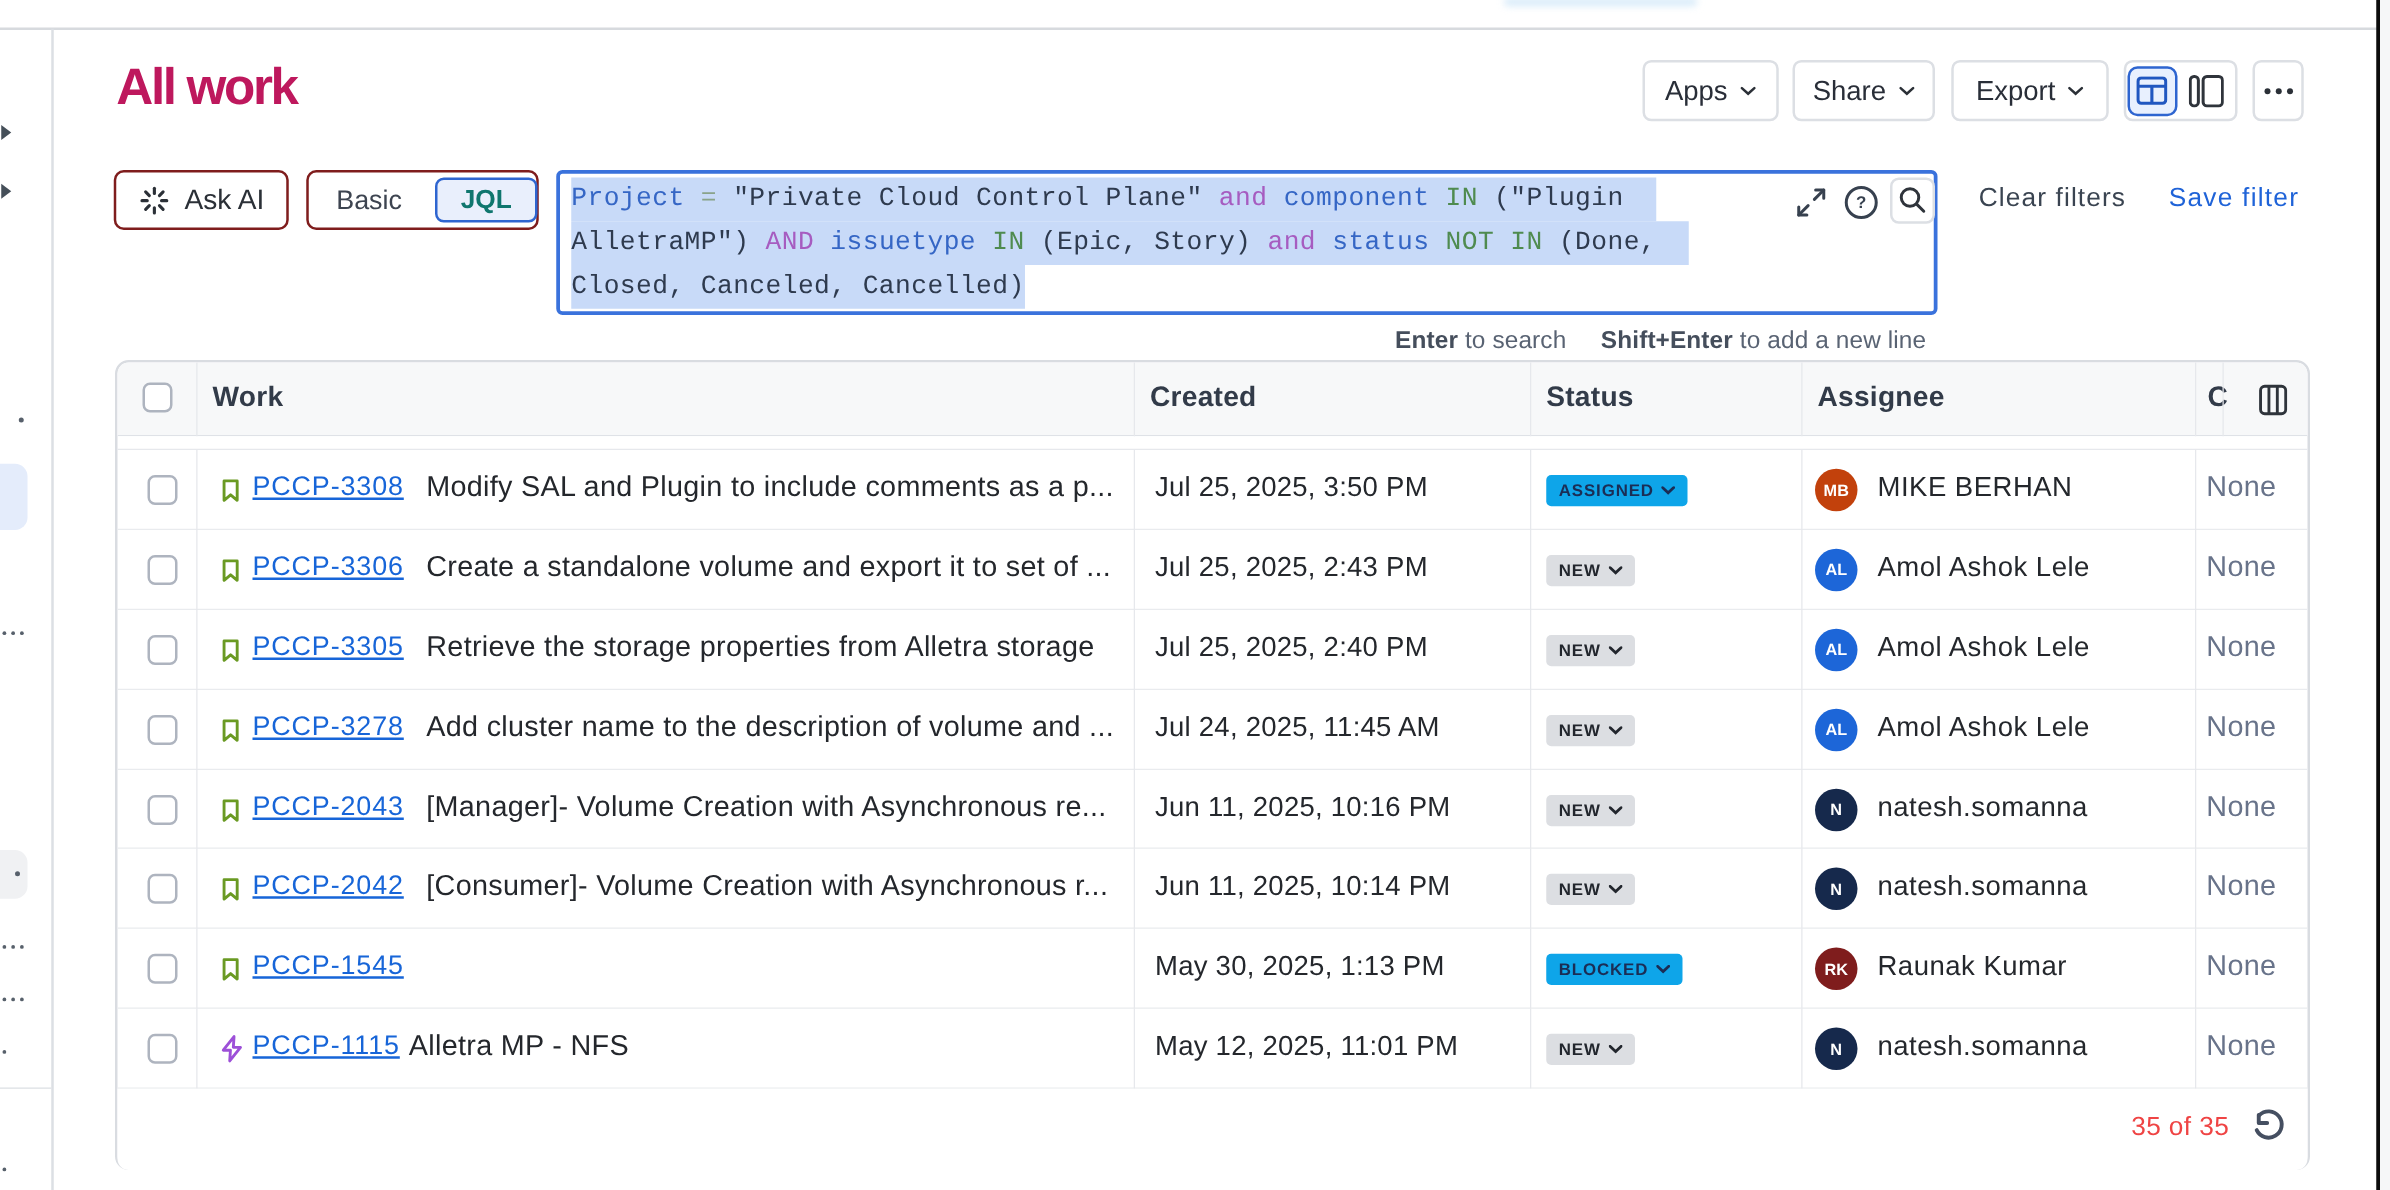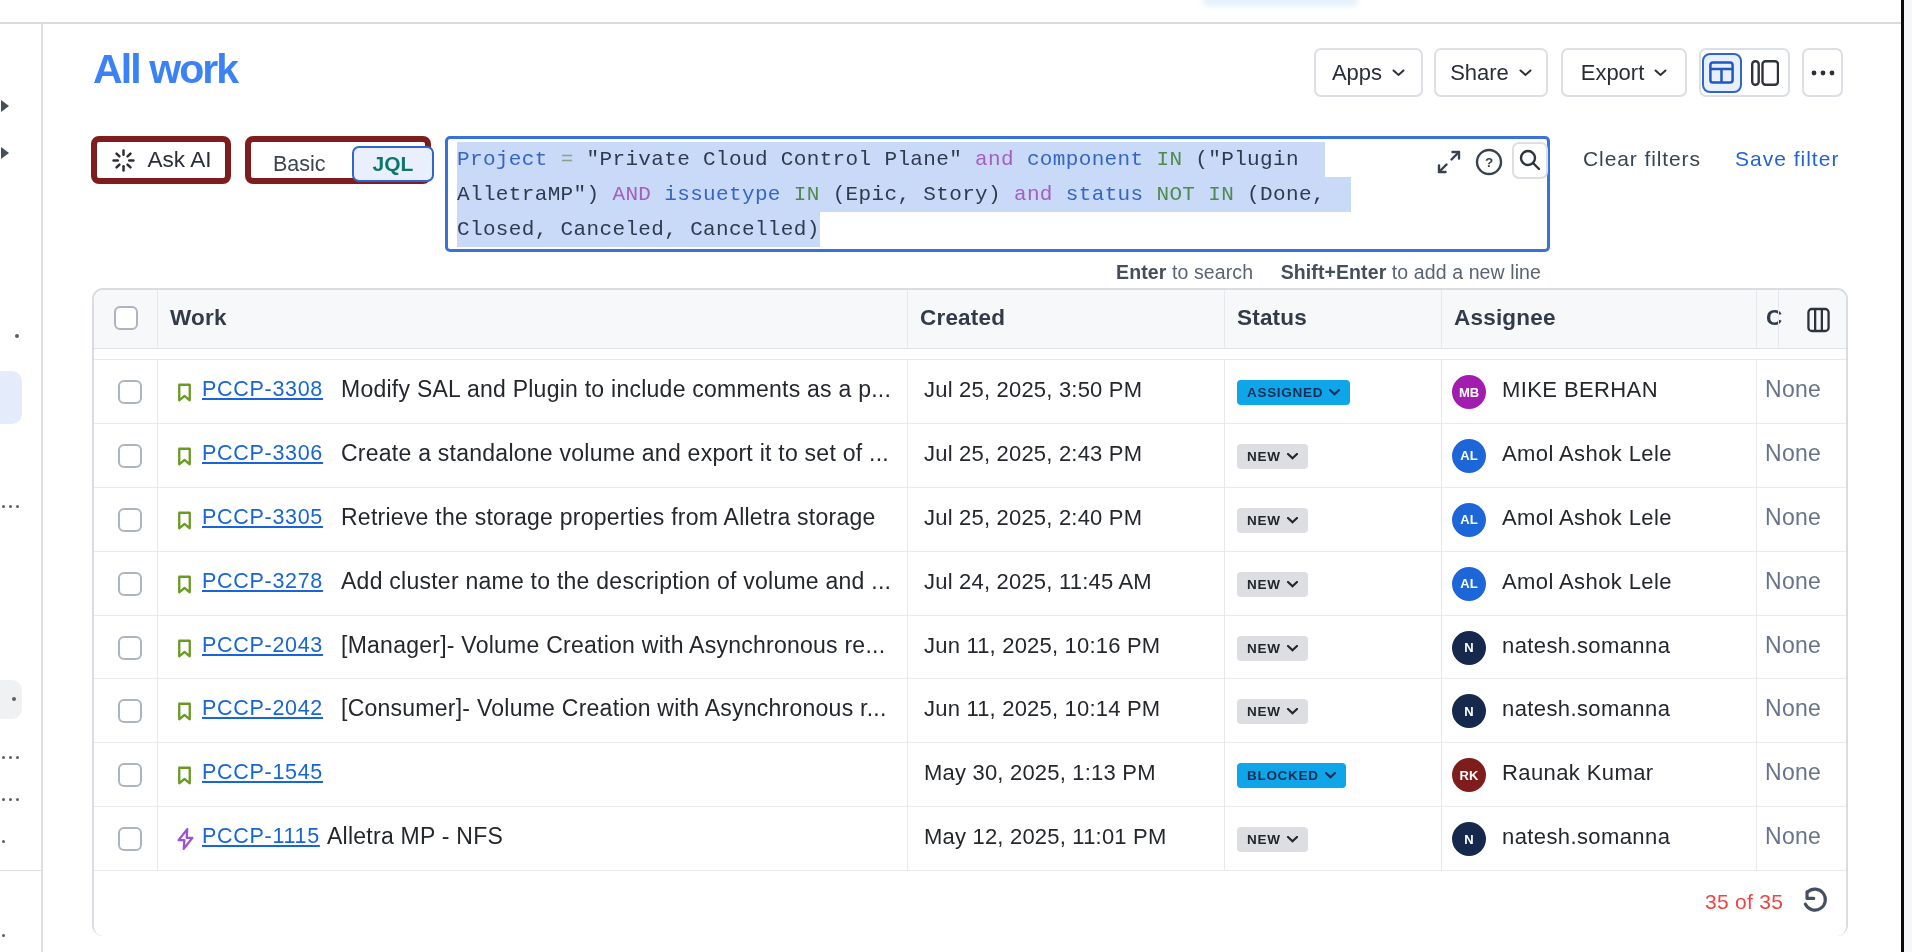--- a/index.html
+++ b/index.html
@@ -12,27 +12,27 @@
   #rightline { left:1901px; top:0; width:3px; height:952px; background:#0b0b0b; }
   #rightpad { left:1904px; top:0; width:8px; height:952px; background:#f6f7f8; }
   
   #sbborder { left:41px; top:23px; width:2px; height:929px; background:#dcdfe4; }
   .chev { width:0; height:0; border-top:6px solid transparent; border-bottom:6px solid transparent; border-left:8px solid #454f59; }
   .sbdot { background:#57606b; border-radius:50%; }
   #sbblue { left:-10px; top:371px; width:32px; height:53px; background:#e4ecfb; border-radius:10px; }
   #sbgray { left:-10px; top:680px; width:32px; height:39px; background:#f0f1f3; border-radius:10px; }
   #sbline2 { left:0; top:870px; width:41px; height:1px; background:#dcdfe4; }
   
-  h1 { position:absolute; left:93px; top:46px; font-size:41px; font-weight:700; color:#3b82f6; letter-spacing:-1.9px; }
+  h1 { position:absolute; left:93px; top:46px; font-size:41px; font-weight:700; color:#be185d; letter-spacing:-1.9px; }
   
   .btn { position:absolute; top:48px; height:49px; border:2px solid #dcdfe4; border-radius:7px; background:#fff;
          display:flex; align-items:center; justify-content:center; gap:10px;
          font-size:22px; font-weight:500; color:#292e38; }
   
-  .fbtn { position:absolute; top:136px; height:48px; border:6px solid #7f1d1d; border-radius:8px; background:#fff; }
+  .fbtn { position:absolute; top:136px; height:48px; border:2px solid #7f1d1d; border-radius:8px; background:#fff; }
   #askai { left:91px; width:140px; display:flex; align-items:center; justify-content:center; gap:12px; font-size:22.5px; font-weight:500; color:#2b3037; }
   #toggle { left:245px; width:186px; }
   #basic { position:absolute; left:22px; top:0; height:44px; display:flex; align-items:center; font-size:21.5px; font-weight:500; color:#3d4450; }
   #jqlchip { position:absolute; left:101px; top:4px; width:82px; height:36px; background:#e9effc; border:2px solid #2e65d0; border-radius:7px;
              display:flex; align-items:center; justify-content:center; font-size:21px; font-weight:600; color:#0f766e; }
   
   #jqlbox { left:445px; top:136px; width:1105px; height:116px; border:3px solid #3a72dc; border-radius:5px; background:#fff; }
   #jqltext { position:absolute; left:9px; top:3px; font-family:"Liberation Mono", monospace; font-size:21px; line-height:35px; white-space:pre; color:#2e3a4e; letter-spacing:0.35px; }
   #jqltext .sel { background:#c8daf8; display:inline-block; height:35px; }
   .jline { height:35px; }
@@ -197,21 +197,21 @@
     <div class="cbox" style="left:24px; top:20px;"></div>
     <div class="icon"><svg width="21" height="21" viewBox="0 0 20 20">
             <path d="M5 2.6 H15 V17.4 L10 13.2 L5 17.4 Z" fill="none" stroke="#6a9a23" stroke-width="2.2" stroke-linejoin="round"></path>
           </svg></div>
     <div class="key">PCCP-3308</div>
     <div class="title" style="left:247px;">Modify SAL and Plugin to include comments as a p...</div>
     <div class="date">Jul 25, 2025, 3:50 PM</div>
     <div class="chip blue">ASSIGNED <svg width="11" height="7" viewBox="0 0 11 7">
             <path d="M1 1 L5.5 5.2 L10 1" fill="none" stroke="currentColor" stroke-width="2.2" stroke-linecap="round"></path>
           </svg></div>
-    <div class="avatar" style="background:#a21caf;">MB</div>
+    <div class="avatar" style="background:#c2410c;">MB</div>
     <div class="name">MIKE BERHAN</div>
     <div class="none">None</div>
     <div class="csep" style="left:63px; height:63.875px;"></div>
     <div class="csep" style="left:813px; height:63.875px;"></div>
     <div class="csep" style="left:1130px; height:63.875px;"></div>
     <div class="csep" style="left:1347px; height:63.875px;"></div>
     <div class="csep" style="left:1662px; height:63.875px;"></div>
   </div>
       <div class="row" style="top:133.875px; height:63.875px;">
     <div class="cbox" style="left:24px; top:20px;"></div>

